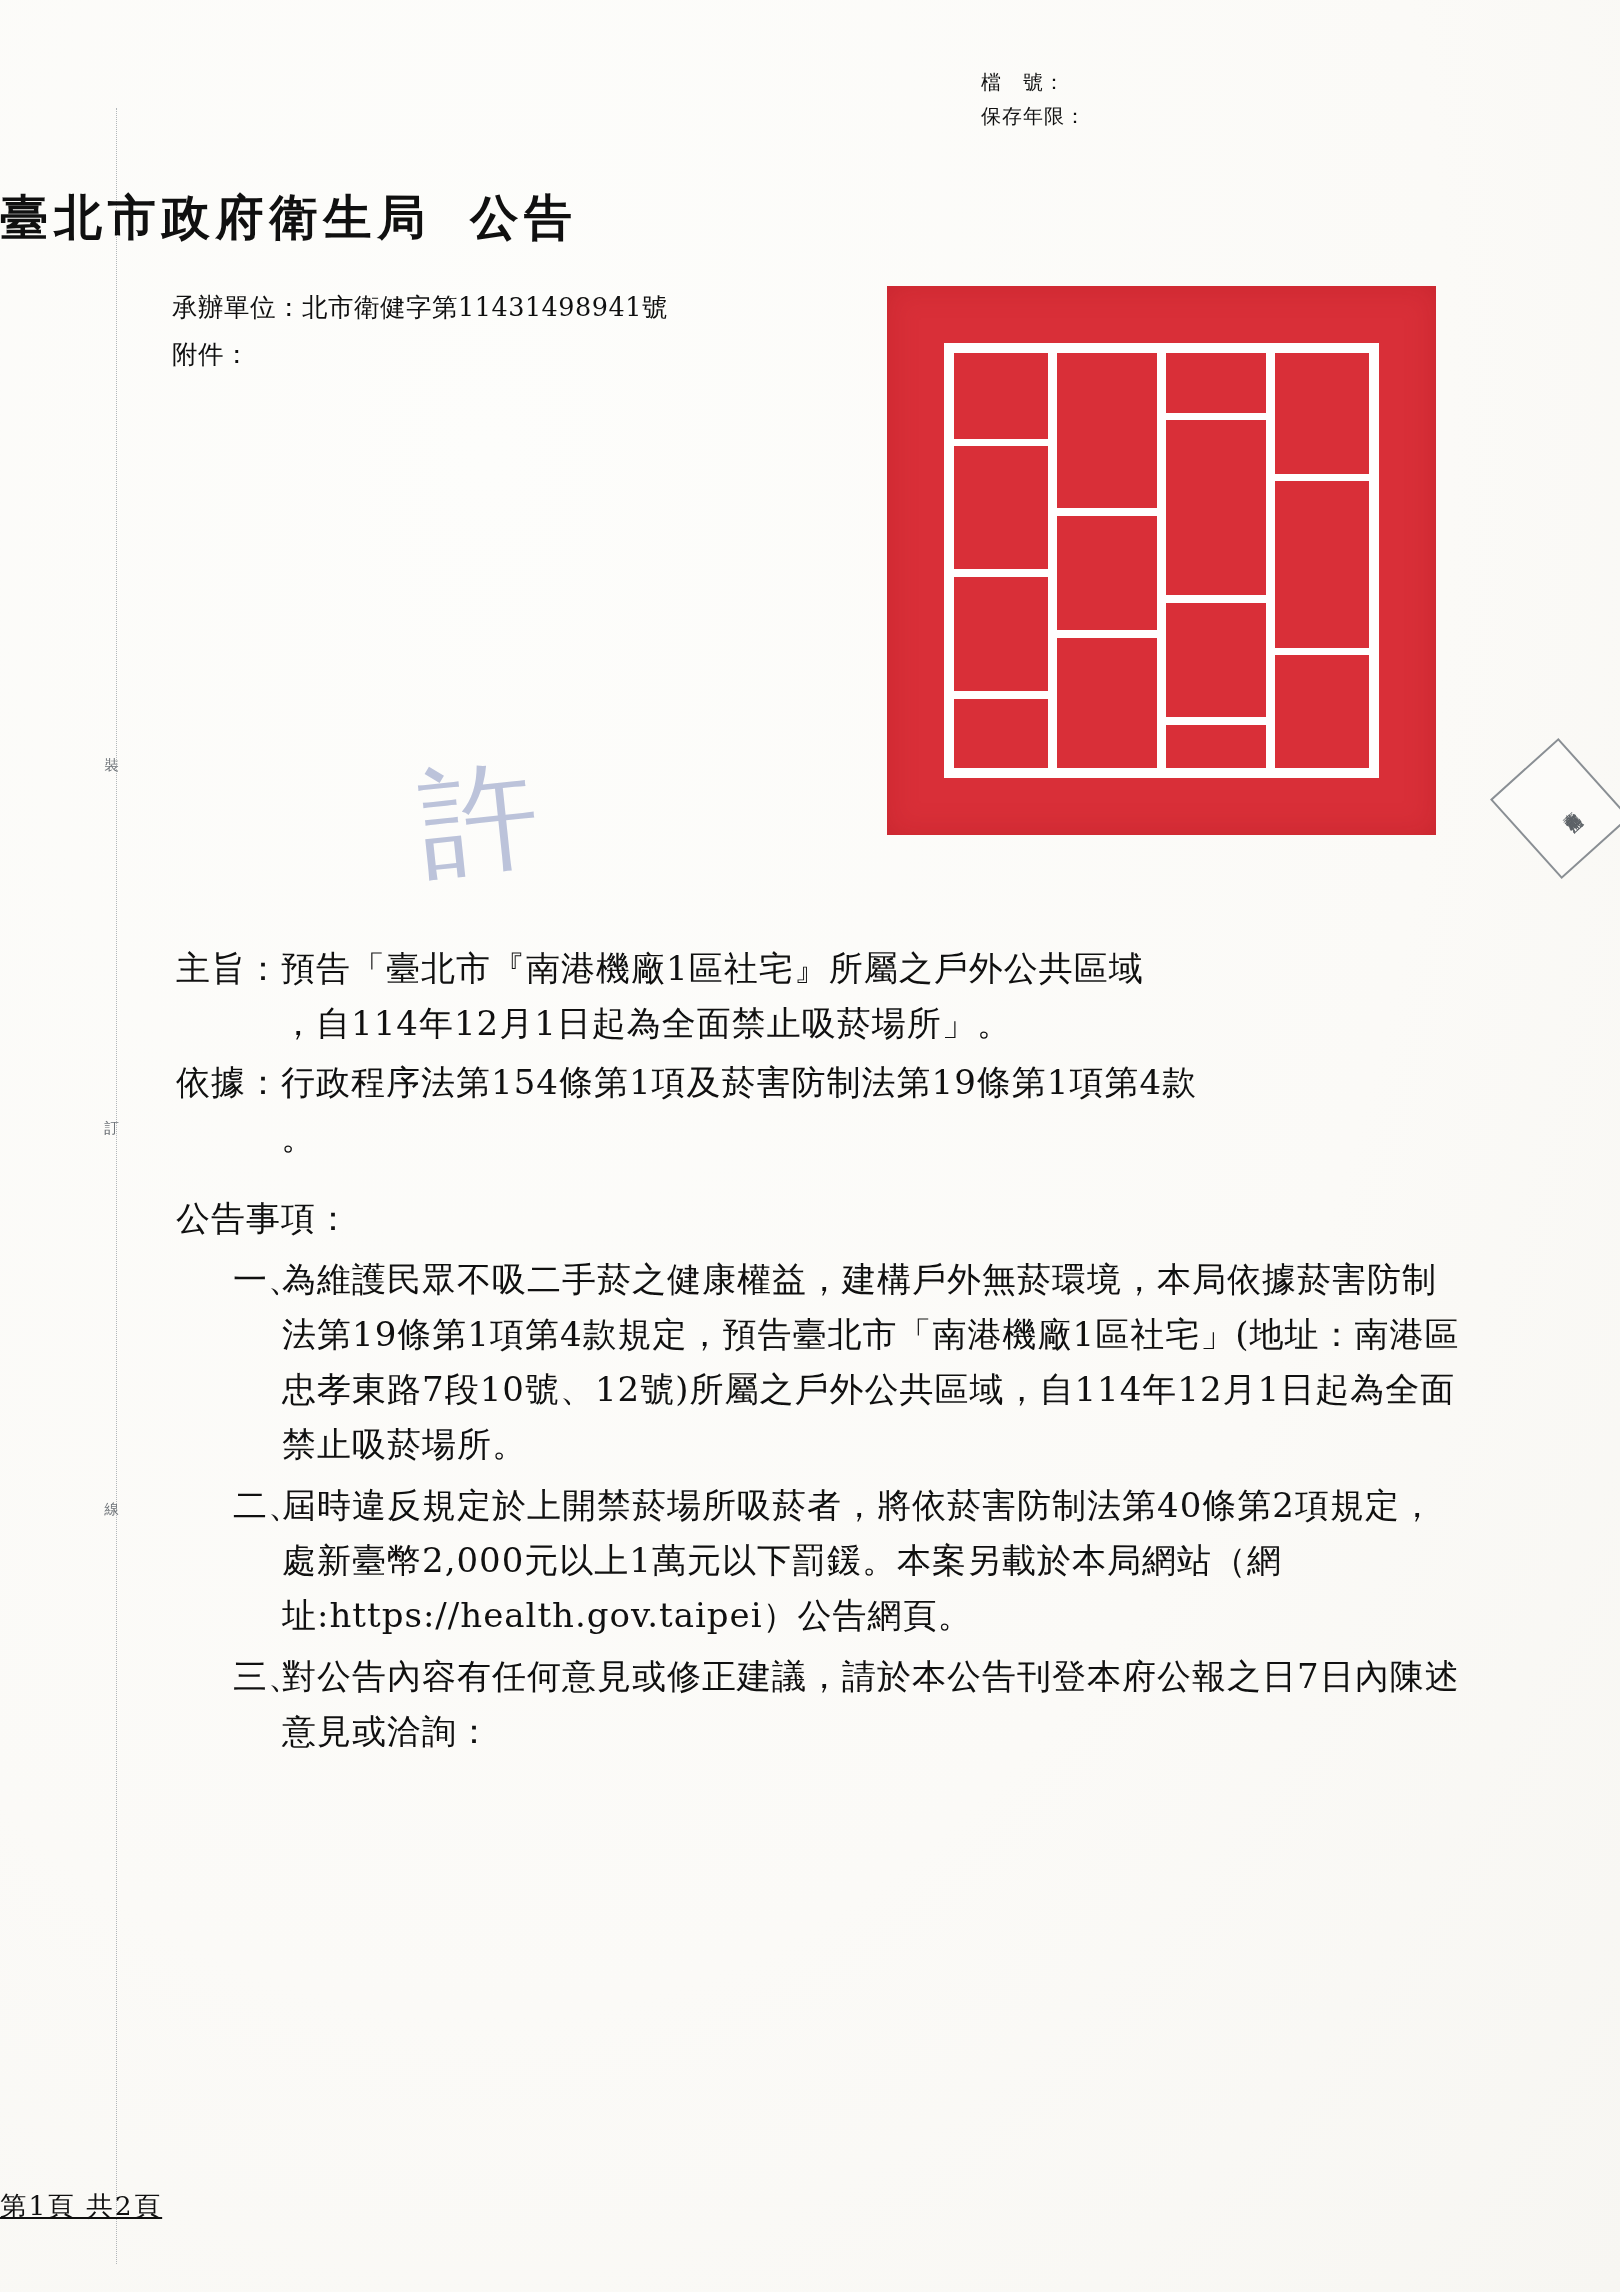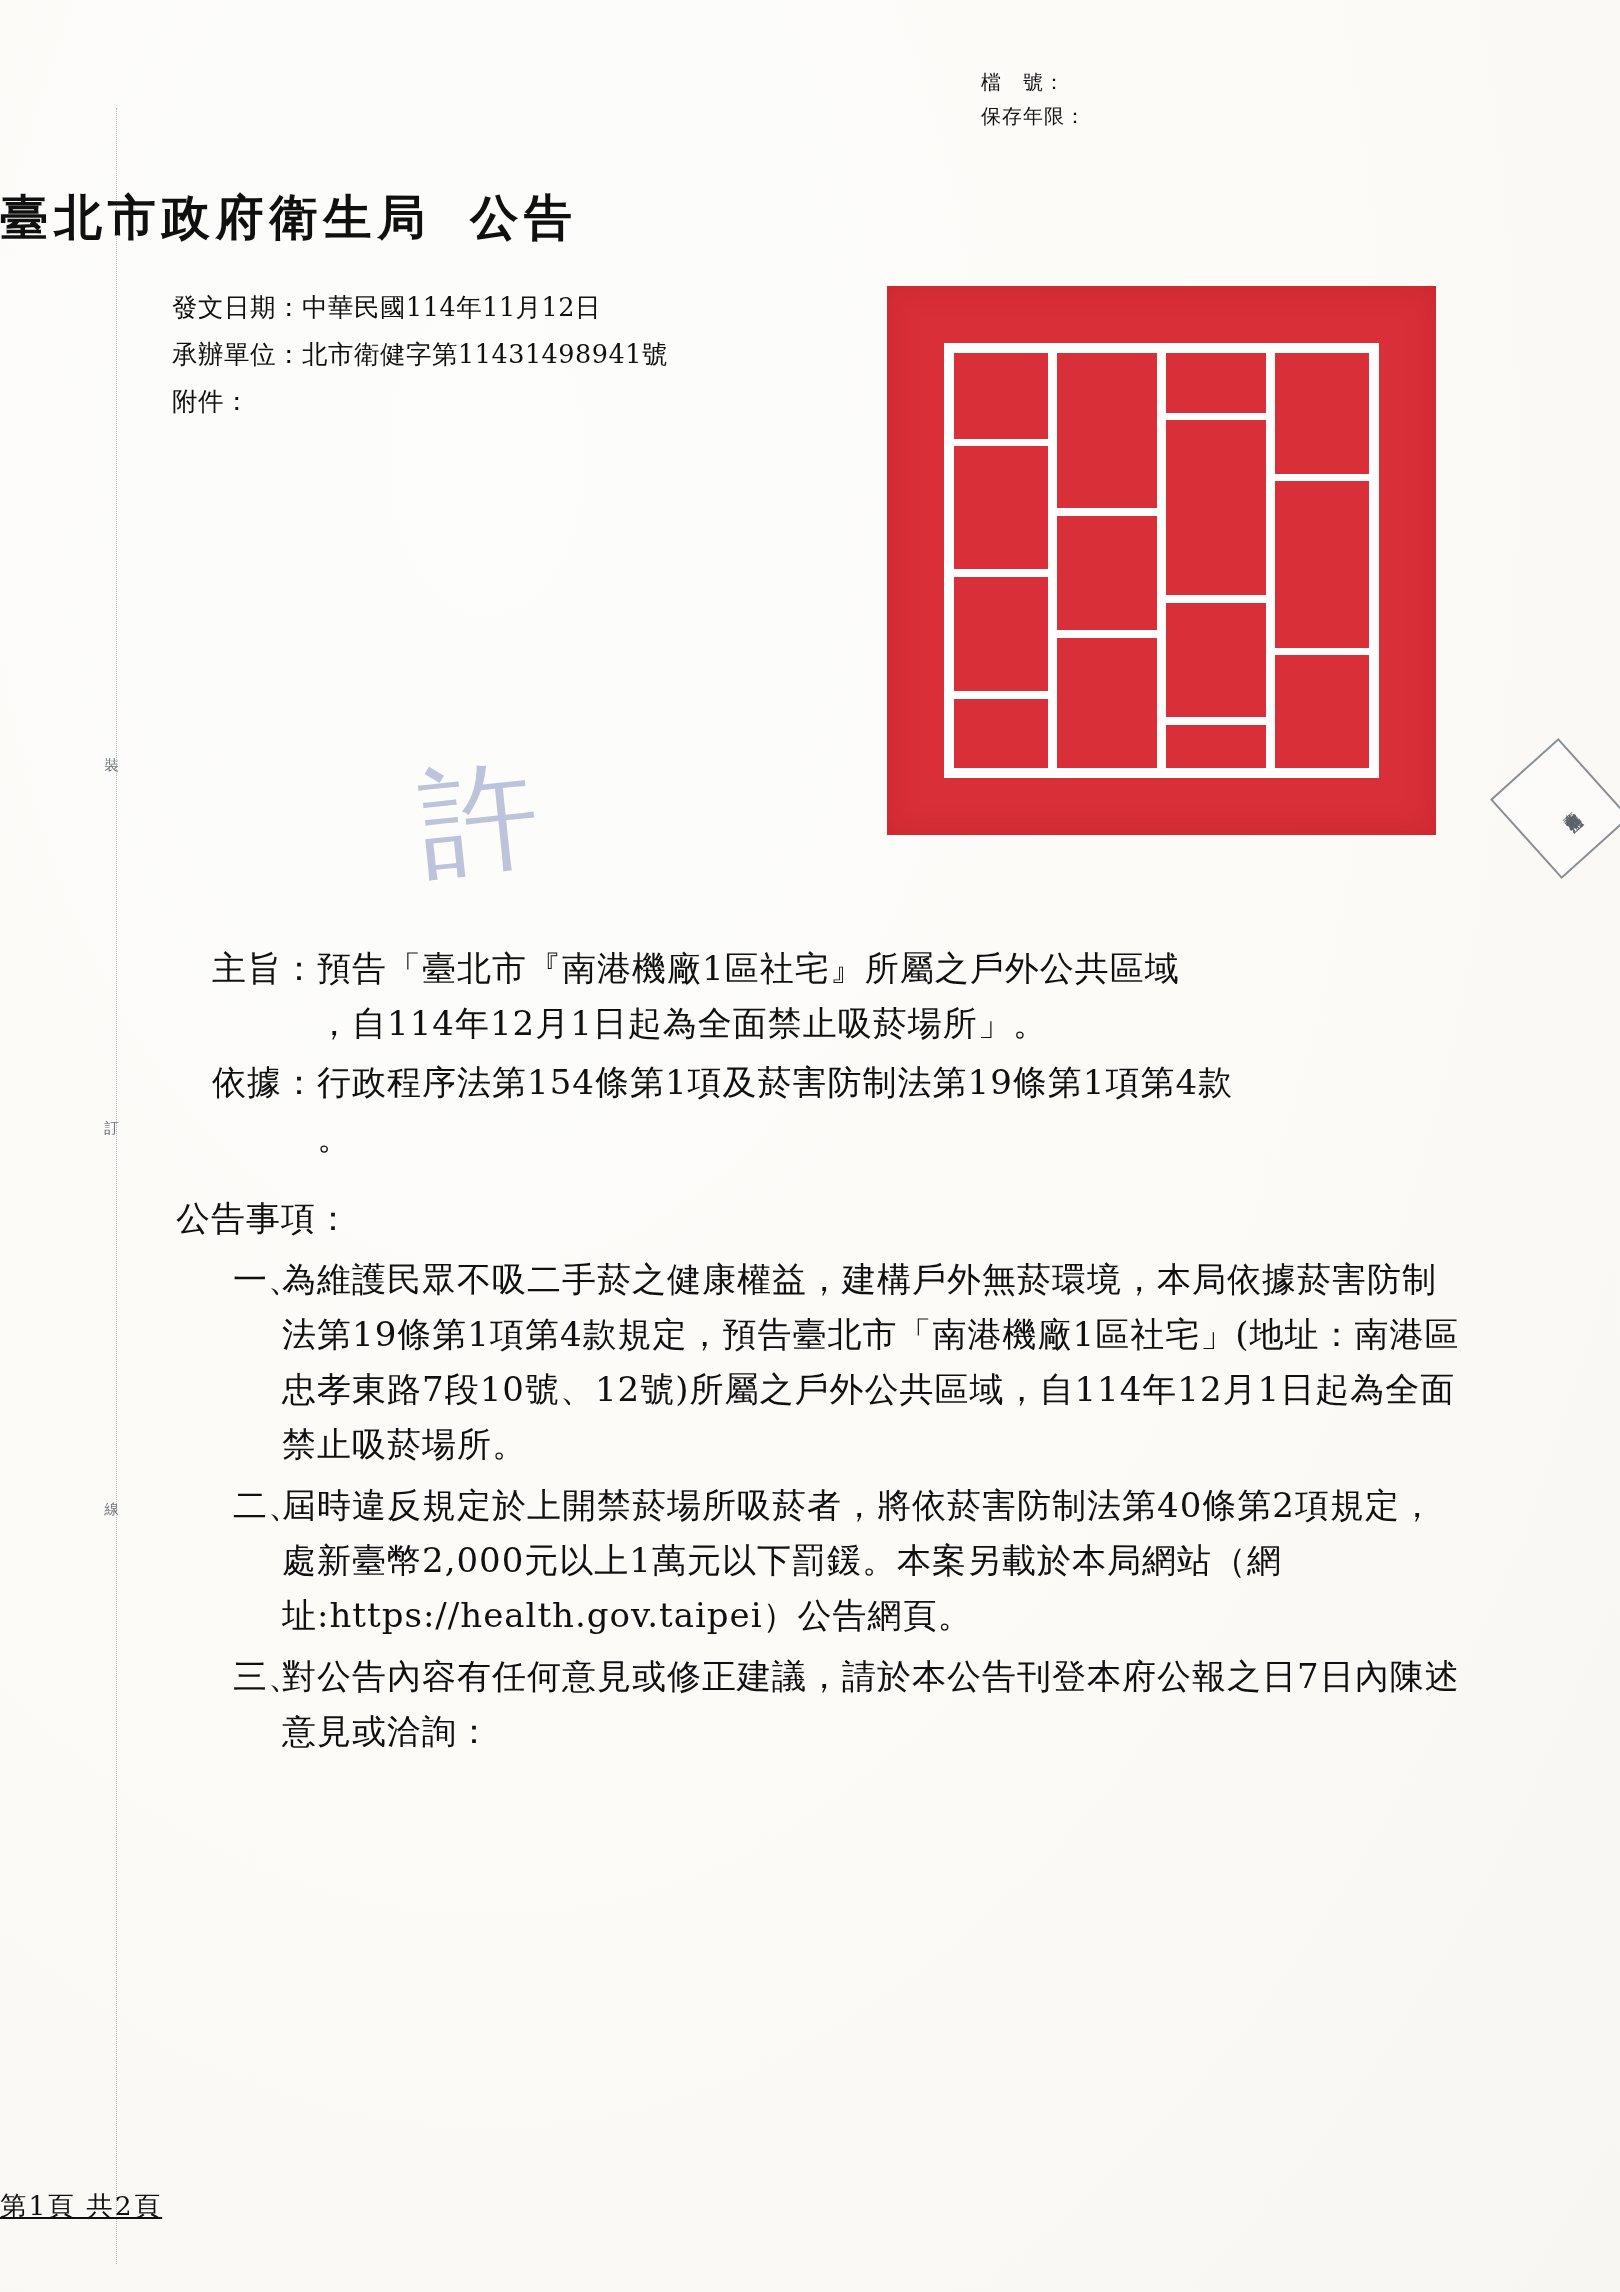--- a/index.html
+++ b/index.html
@@ -135,21 +135,21 @@
   .body {
     position: absolute;
     left: 176px;
     top: 941px;
     width: 1284px;
     font-size: 34px;
     line-height: 1.62;
     letter-spacing: 1px;
   }
   .row { display: flex; }
-  .row .label { flex: 0 0 auto; white-space: pre; margin-left: 36px; }
+  .row .label { flex: 0 0 auto; white-space: pre; }
   .row .text { flex: 1 1 auto; }
   .blk { margin-bottom: 3.9px; }
   .section-title { margin-top: 25.5px; margin-bottom: 3.9px; }
 
   .item {
     display: flex;
     margin-top: 5.9px;
   }
   .item .num {
     flex: 0 0 auto;
@@ -188,21 +188,20 @@
   <div class="archive">
     <div>檔　號：</div>
     <div>保存年限：</div>
   </div>
 
   <div class="doc-title">
     <span>臺北市政府衛生局</span><span class="gap"></span><span>公告</span>
   </div>
 
   <div class="meta">
-    <div>發文日期：中華民國114年11月12日</div>
     <div>承辦單位：北市衛健字第11431498941號</div>
     <div>附件：</div>
   </div>
 
   <div class="seal">
     <div class="seal-inner">
       <div class="g" style="left:0;top:0;width:100%;height:9.8px;"></div>
       <div class="g" style="left:0;bottom:0;width:100%;height:9.8px;"></div>
       <div class="g" style="left:0;top:0;width:9.8px;height:100%;"></div>
       <div class="g" style="right:0;top:0;width:9.8px;height:100%;"></div>

